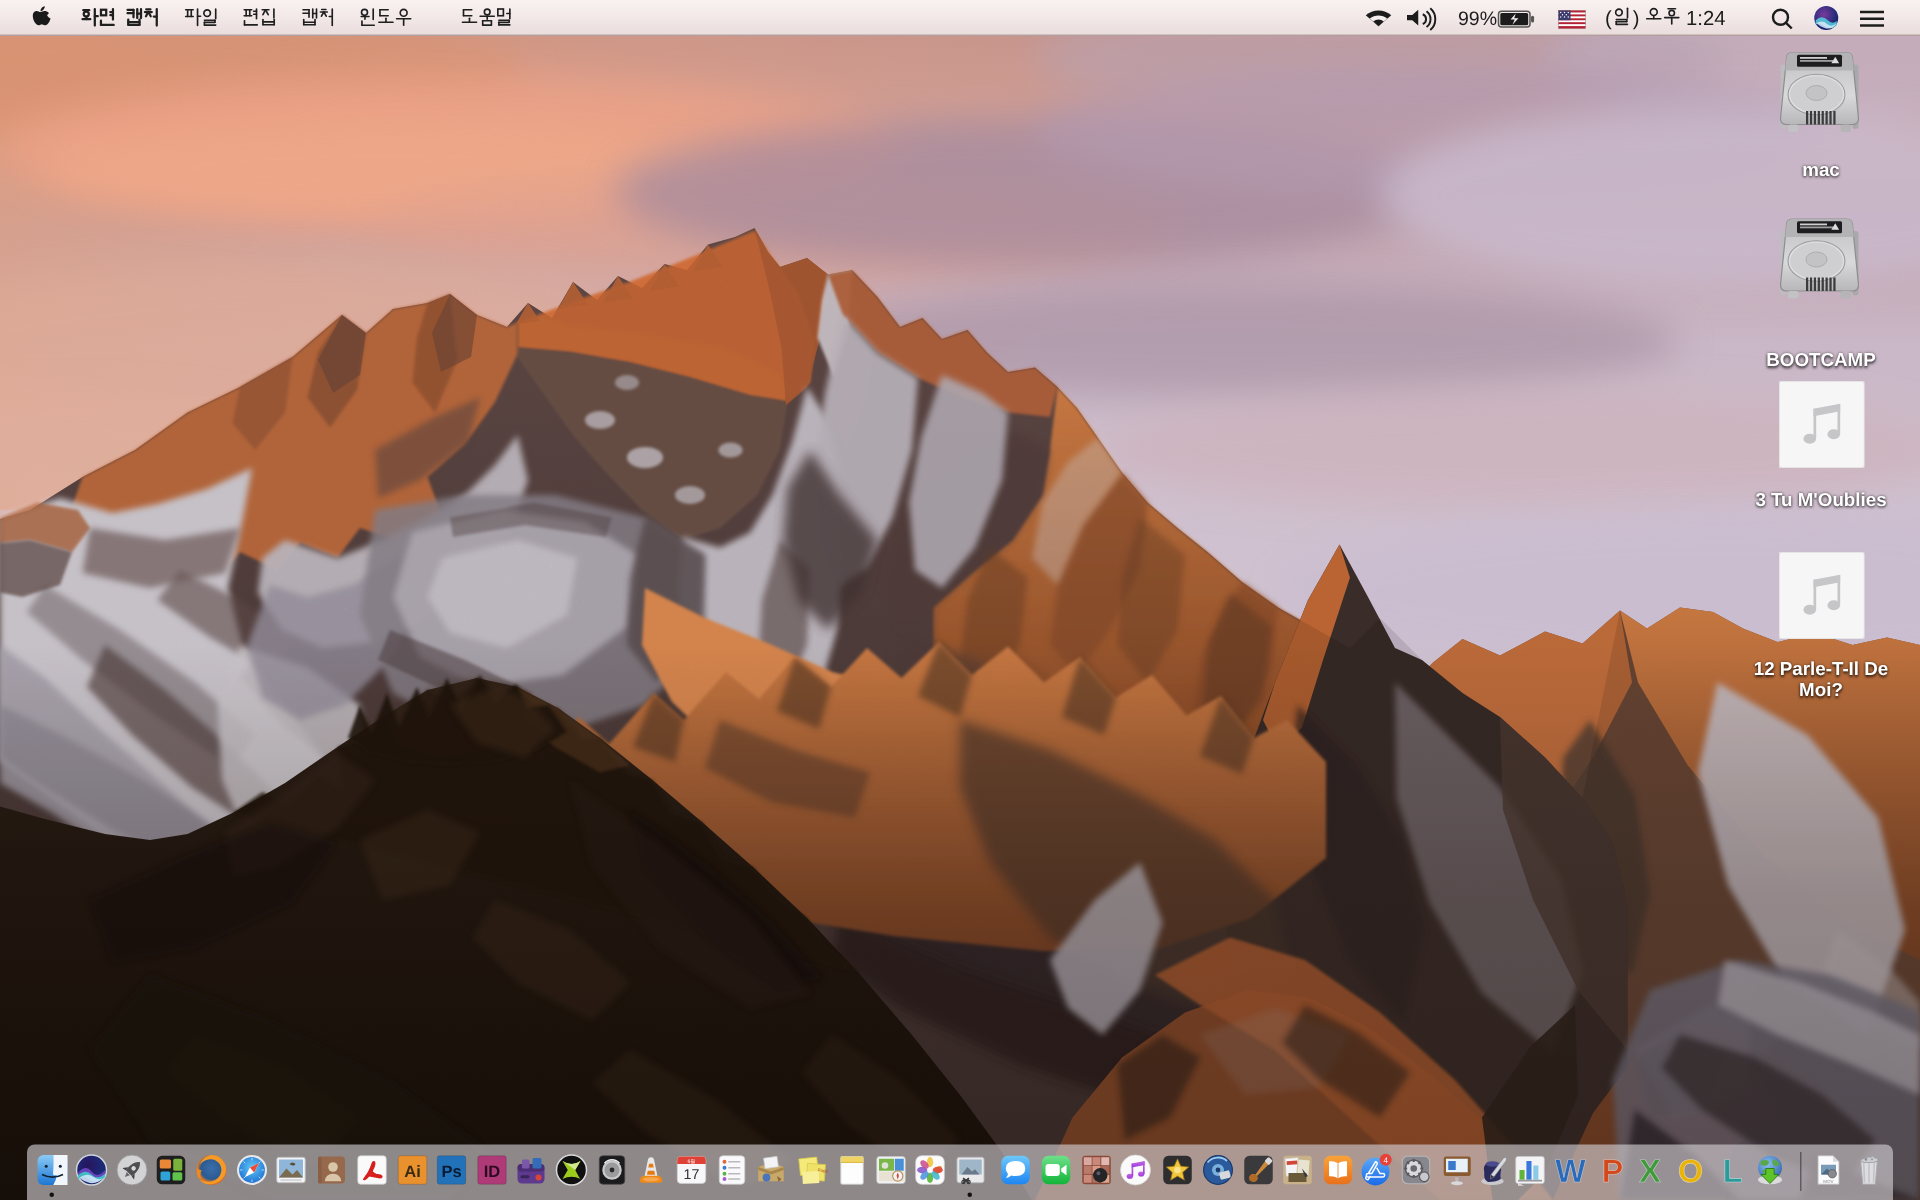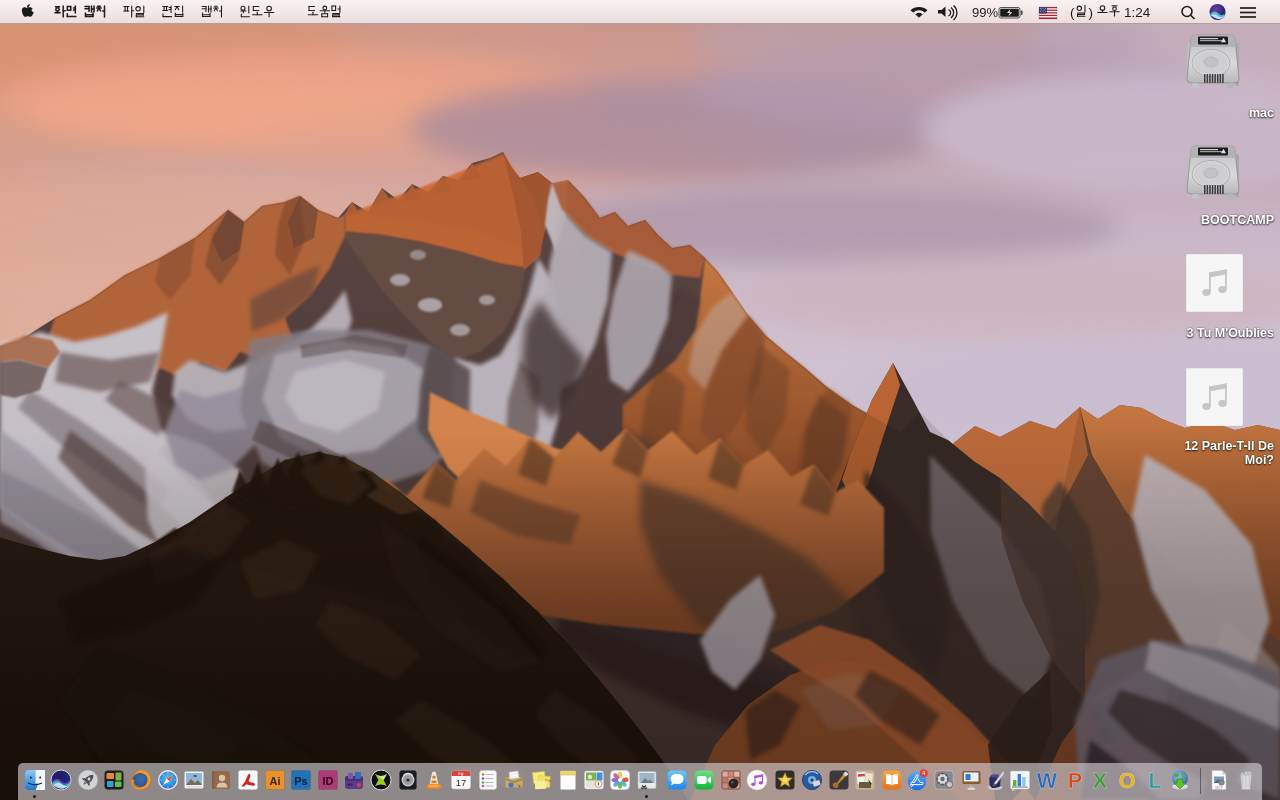--- a/index.html
+++ b/index.html
@@ -4,21 +4,21 @@
 <style>
   html,body{margin:0;padding:0;width:1280px;height:800px;overflow:hidden;
     font-family:"Liberation Sans",sans-serif;}
   #desktop{position:absolute;inset:0;width:1280px;height:800px;background:#eab308;}
   #wall{position:absolute;left:0;top:0;}
   
   #menubar{position:absolute;left:0;top:0;width:1280px;height:23px;
     background:linear-gradient(#f9f2f1,#eadedd);
     border-bottom:1px solid rgba(120,90,90,.55);}
   
-  .dicon{position:absolute;width:120px;text-align:right;}
+  .dicon{position:absolute;width:120px;text-align:center;}
   .dlabel{color:#fff;font-weight:bold;font-size:12.5px;line-height:14px;
     text-shadow:0 1px 2px rgba(0,0,0,.75), 0 0 2px rgba(0,0,0,.45);margin-top:5px;}
   
   #dock{position:absolute;left:18px;top:763px;width:1244px;height:37px;
     background:rgba(213,207,212,.63);border-radius:5px 5px 0 0;}
   .dot{position:absolute;top:795px;width:3px;height:3px;border-radius:50%;background:#111;}
 </style>
 </head>
 <body>
 <div id="desktop">
@@ -513,21 +513,21 @@
         <rect x="25.2" y="41" width="1.5" height="9"></rect>
         <rect x="27.8" y="41" width="1.5" height="9"></rect>
         <rect x="30.4" y="41" width="1.5" height="9"></rect>
         <rect x="33.0" y="41" width="1.5" height="9"></rect>
         <rect x="35.6" y="41" width="1.5" height="9"></rect>
         <rect x="38.2" y="41" width="1.5" height="9"></rect>
       </g>
 <rect x="8" y="50" width="7" height="5" rx="1.5" fill="#c2c2c4"></rect>
 <rect x="43" y="50" width="7" height="5" rx="1.5" fill="#b5b5b7"></rect>
 </svg>
-    <div class="dicon" style="left:1154px;top:208px">
+    <div class="dicon" style="left:1154px;top:228px">
       <div class="dlabel">BOOTCAMP</div>
     </div>
     <svg style="position:absolute;left:1186px;top:254px" width="57" height="58" viewBox="0 0 57 58">
 <rect x="0" y="0" width="57" height="58" rx="2" fill="#f7f6f7"></rect>
 <rect x="0" y="0" width="57" height="58" rx="2" fill="none" stroke="#e0dfe0" stroke-width="1"></rect>
 <g fill="#c6c5c7">
         <ellipse cx="20.5" cy="38.5" rx="4.2" ry="3.4"></ellipse>
         <ellipse cx="36.5" cy="35.5" rx="4.2" ry="3.4"></ellipse>
 <rect x="23" y="18.5" width="1.8" height="19.5"></rect>
         <rect x="39" y="15.5" width="1.8" height="19.5"></rect>

